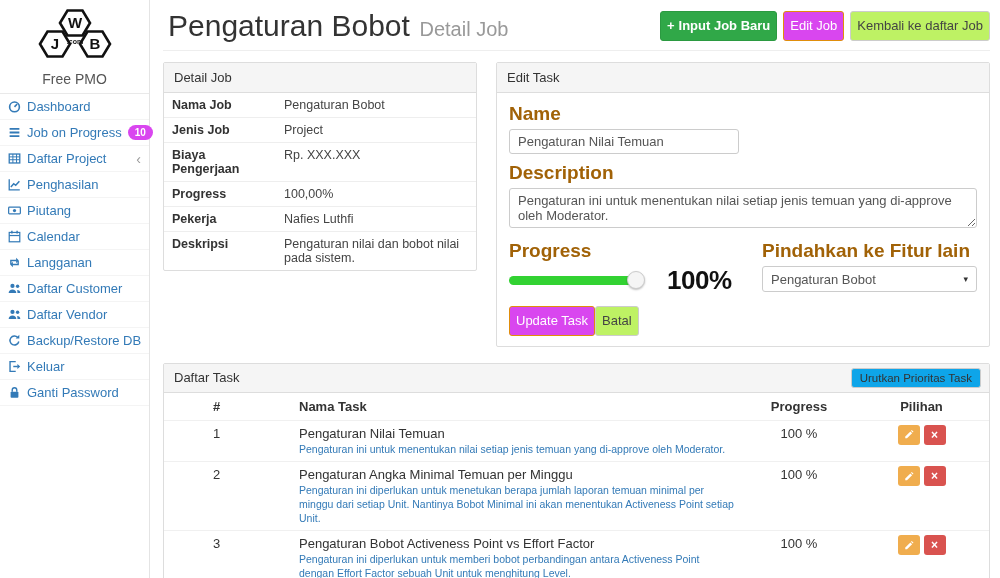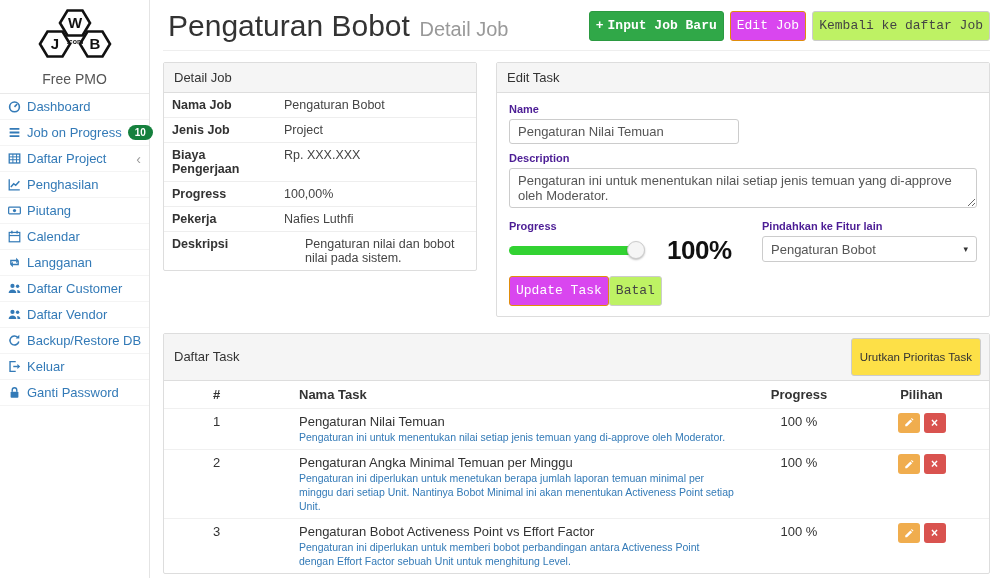--- a/index.html
+++ b/index.html
@@ -11,57 +11,57 @@
   }
   .app { display:flex; width:1000px; height:578px; }
 
   
   .sidebar { width:150px; min-width:150px; background:#fff; border-right:1px solid #e4e4e4; }
   .brand { text-align:center; padding:8px 0 6px; border-bottom:1px solid #e9e9e9; }
   .brand-tagline { color:#555; font-size:14px; margin-top:2px; }
   .nav-item { display:flex; align-items:center; gap:6px; padding:5px 8px; border-bottom:1px solid #f4f4f4;
               color:#337ab7; cursor:pointer; white-space:nowrap; }
   .icn { width:13px; height:13px; flex:0 0 13px; }
-  .badge { background:#15803d; color:#fff; font-size:10px; font-weight:bold; border-radius:8px;
+  .badge { background:#d946ef; color:#fff; font-size:10px; font-weight:bold; border-radius:8px;
            padding:2px 7px; margin-left:auto; }
   .chev { margin-left:auto; color:#999; font-size:14px; line-height:10px; }
 
   
   .content { flex:1; display:flex; flex-direction:column; min-width:0; }
   .bcbar { background:#f8f8f8; border-bottom:1px solid #ececec; padding:11px 18px 10px; font-size:12px; color:#777; }
   .bcbar .bc-link { color:#337ab7; text-decoration:none; cursor:pointer; }
   .bc-sep { color:#ccc; margin:0 7px; }
   .bc-current { color:#777; }
 
   .phead { display:flex; align-items:center; justify-content:space-between; padding:9px 10px 0 18px; }
   .ptitle { font-size:30px; font-weight:normal; color:#333; }
   .psubtitle { color:#999; font-size:20px; margin-left:6px; }
   .hactions { display:flex; gap:6px; align-items:center; }
   .btn { border-radius:3px; font-size:13px; padding:6px 6px; border:1px solid transparent;
-         cursor:pointer; font-family:Liberation Mono, monospace; line-height:1.2; }
+         cursor:pointer; font-family:Liberation Sans, sans-serif; line-height:1.2; }
   .btn-green  { background:#30a848; color:#fff; border-color:#2b9a41; font-weight:bold; }
   .btn-green .plus { font-weight:bold; margin-right:4px; }
   .btn-orange { background:#d946ef; color:#fff; border-color:#e08e0b; }
   .btn-default{ background:#bef264; color:#444; border-color:#ccc; }
   .title-rule { border:0; border-top:1px solid #eee; margin:7px 10px 11px 13px; }
 
   
   .panels { display:flex; gap:19px; padding:0 10px 0 13px; align-items:flex-start; }
   .panel { border:1px solid #ddd; border-radius:2px; background:#fff; }
   .panel-h { background:#f5f5f5; border-bottom:1px solid #ddd; padding:7px 10px; font-size:13px; color:#333; }
 
   .p-detail { width:330px; }
   .drow { display:flex; border-bottom:1px solid #eee; font-size:12.5px; }
-  .drow:last-child { border-bottom:none;gap:21px; }
+  .drow:last-child { border-bottom:none; }
   .dlabel { width:112px; font-weight:bold; padding:5px 8px; color:#333; }
   .dvalue { flex:1; padding:5px 8px; color:#444; }
 
   .p-edit { flex:1; }
   .p-edit-body { padding:10px 12px; }
-  .flabel { color:#4c1d95; font-weight:bold; font-size:11px; display:block; margin-bottom:4px; }
+  .flabel { color:#a16207; font-weight:bold; font-size:19px; display:block; margin-bottom:4px; }
   .input-name { width:230px; height:25px; border:1px solid #ccc; border-radius:3px; padding:2px 8px;
                 font-size:13px; color:#555; font-family:inherit; display:block; }
   .desc-area { width:100%; height:40px; border:1px solid #ccc; border-radius:3px; padding:4px 8px;
                font-size:13px; color:#555; font-family:inherit; resize:vertical; }
   .mt { margin-top:8px; }
   .form-row2 { display:flex; margin-top:9px; }
   .col-prog { width:253px; }
   .slider-wrap { display:flex; align-items:center; height:28px;text-align:right; }
   .slider { position:relative; width:128px; height:9px; background:#32d232; border-radius:5px; cursor:pointer; }
   .slider-handle { position:absolute; right:-8px; top:-5px; width:18px; height:18px; border-radius:50%;
@@ -70,21 +70,21 @@
   .col-move { flex:1; }
   .select { border:1px solid #ccc; border-radius:3px; height:26px; display:flex; align-items:center;
             justify-content:space-between; padding:0 8px; color:#555; font-size:13px; width:215px;
             cursor:pointer; background:#fff; }
   .caret { font-size:9px; color:#333; }
   .btns-row { margin-top:12px; display:flex; }
 
   
   .p-tasks { margin:16px 10px 0 13px; }
   .p-tasks .panel-h { display:flex; justify-content:space-between; align-items:center; padding:4px 8px 4px 10px; }
-  .btn-small { font-size:11.5px; padding:12px 8px; background:#fde047; border:1px solid #ccc; border-radius:3px;
+  .btn-small { font-size:11.5px; padding:3px 8px; background:#0ea5e9; border:1px solid #ccc; border-radius:3px;
                color:#333; cursor:pointer; font-family:inherit; }
   .trow { display:grid; grid-template-columns:105px 1fr 110px 135px; border-top:1px solid #f0f0f0; }
   .trow.thead { border-top:none; font-weight:bold; }
   .trow.thead > div { padding:6px 4px; }
   .trow.thead .c-name { padding-left:30px; }
   .c-no { text-align:center; padding:5px 4px; color:#333; }
   .c-name { padding:5px 8px 5px 30px; }
   .c-prog { text-align:center; padding:5px 4px; }
   .c-opt { text-align:center; padding:4px; }
   .task-name { color:#333; font-size:13px; margin-bottom:2px; }

